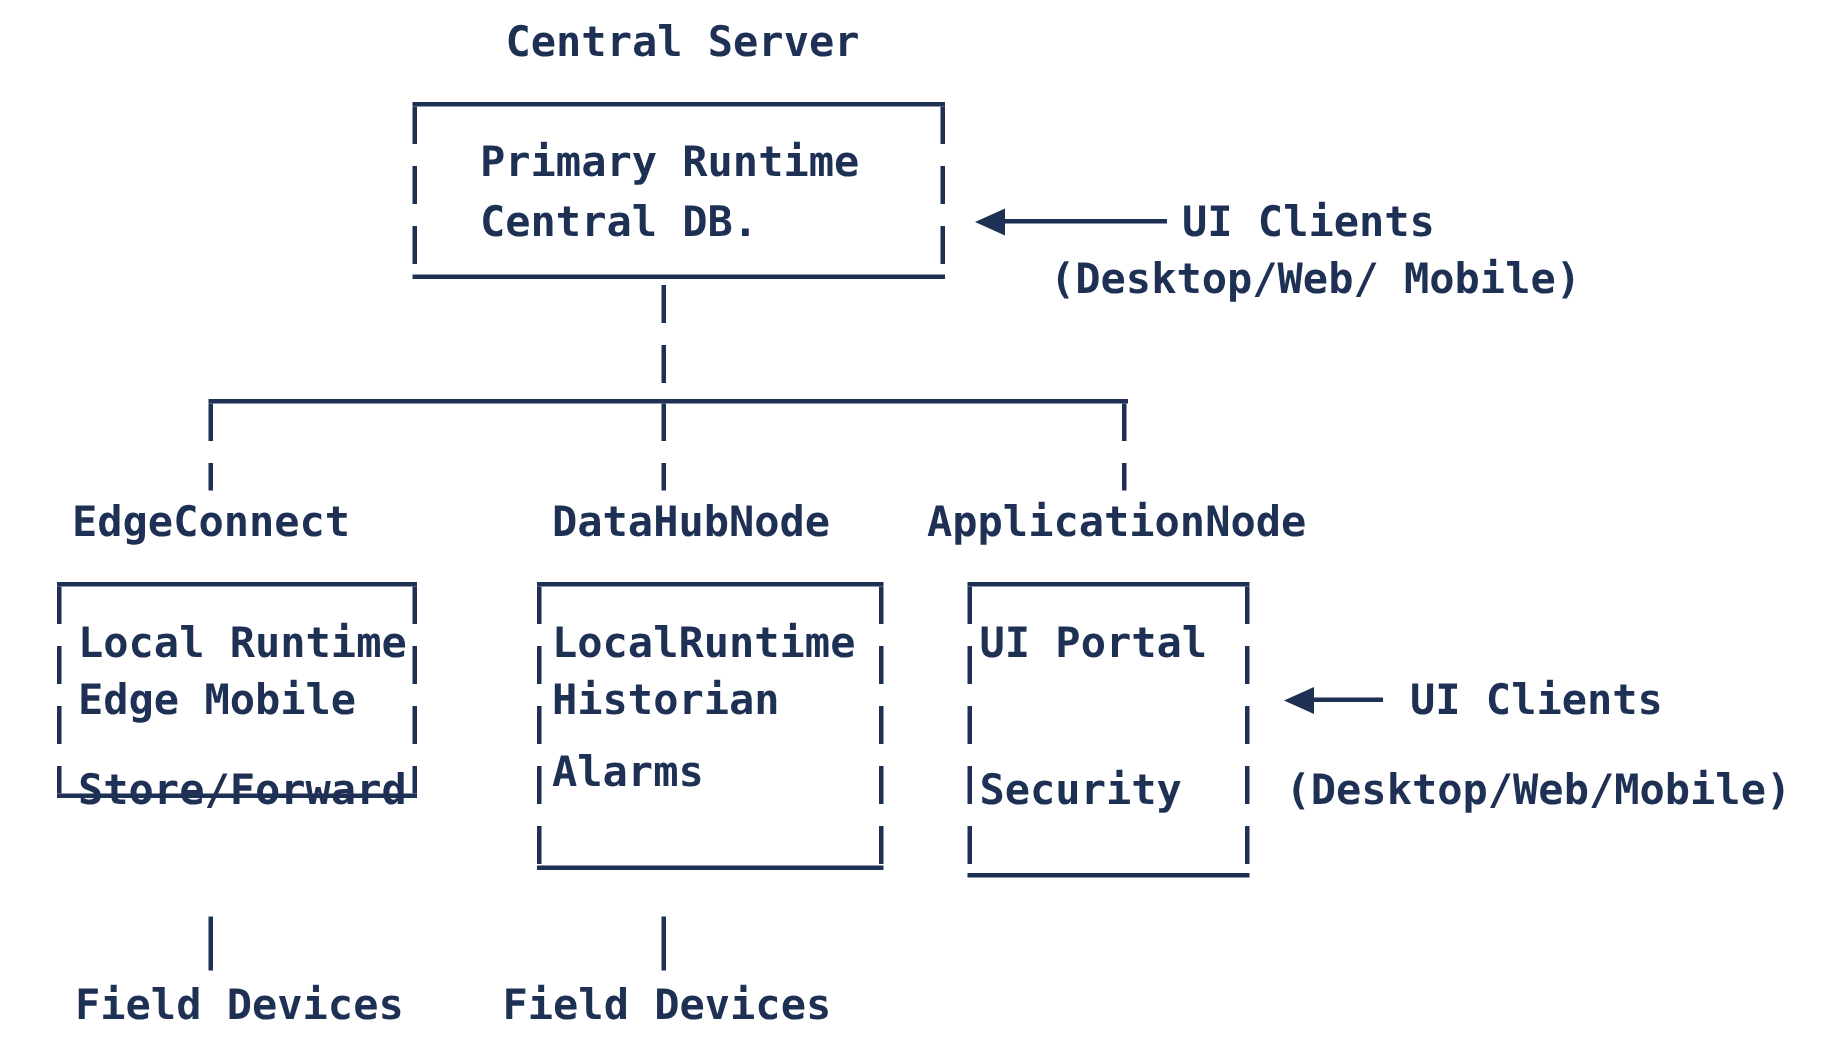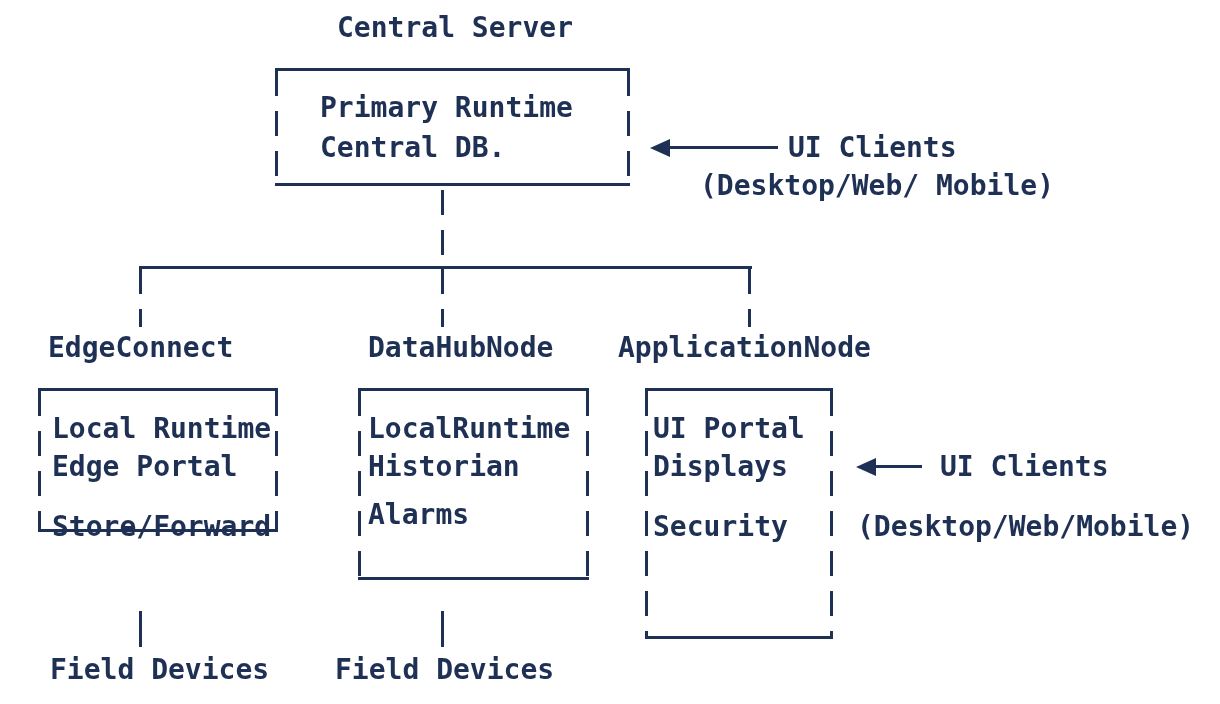--- a/index.html
+++ b/index.html
@@ -79,37 +79,36 @@
   <div class="vdash" style="left:748px; top:269px; height:58px"></div>
 
   <div class="txt" style="left:48px;  top:333px">EdgeConnect</div>
   <div class="txt" style="left:368px; top:333px">DataHubNode</div>
   <div class="txt" style="left:618px; top:333px">ApplicationNode</div>
 
   <div class="box" style="left:38px; top:388px; width:240px; height:144px">
     <div class="vdash" style="left:0"></div>
     <div class="vdash" style="right:0"></div>
     <div class="txt" style="left:14px; top:23px">Local Runtime</div>
-    <div class="txt" style="left:14px; top:61px">Edge Portal</div>
+    <div class="txt" style="left:14px; top:61px">Edge Mobile</div>
     <div class="txt" style="left:14px; top:121px">Store/Forward</div>
   </div>
 
   <div class="box" style="left:358px; top:388px; width:231px; height:192px">
     <div class="vdash" style="left:0"></div>
     <div class="vdash" style="right:0"></div>
     <div class="txt" style="left:10px; top:23px">LocalRuntime</div>
     <div class="txt" style="left:10px; top:61px">Historian</div>
     <div class="txt" style="left:10px; top:109px">Alarms</div>
   </div>
 
-  <div class="box" style="left:645px; top:388px; width:188px; height:251px">
+  <div class="box" style="left:645px; top:388px; width:188px; height:197px">
     <div class="vdash" style="left:0"></div>
     <div class="vdash" style="right:0"></div>
     <div class="txt" style="left:8px; top:23px">UI Portal</div>
-    <div class="txt" style="left:8px; top:61px">Displays</div>
     <div class="txt" style="left:8px; top:121px">Security</div>
   </div>
 
   <div class="arrowhead" style="left:856px; top:458px"></div>
   <div class="hline" style="left:874px; top:465px; width:48px"></div>
   <div class="txt" style="left:940px; top:452px">UI Clients</div>
   <div class="txt" style="left:857px; top:512px">(Desktop/Web/Mobile)</div>
 
   <div class="vsolid" style="left:139px; top:611px; height:36px"></div>
   <div class="vsolid" style="left:441px; top:611px; height:36px"></div>

